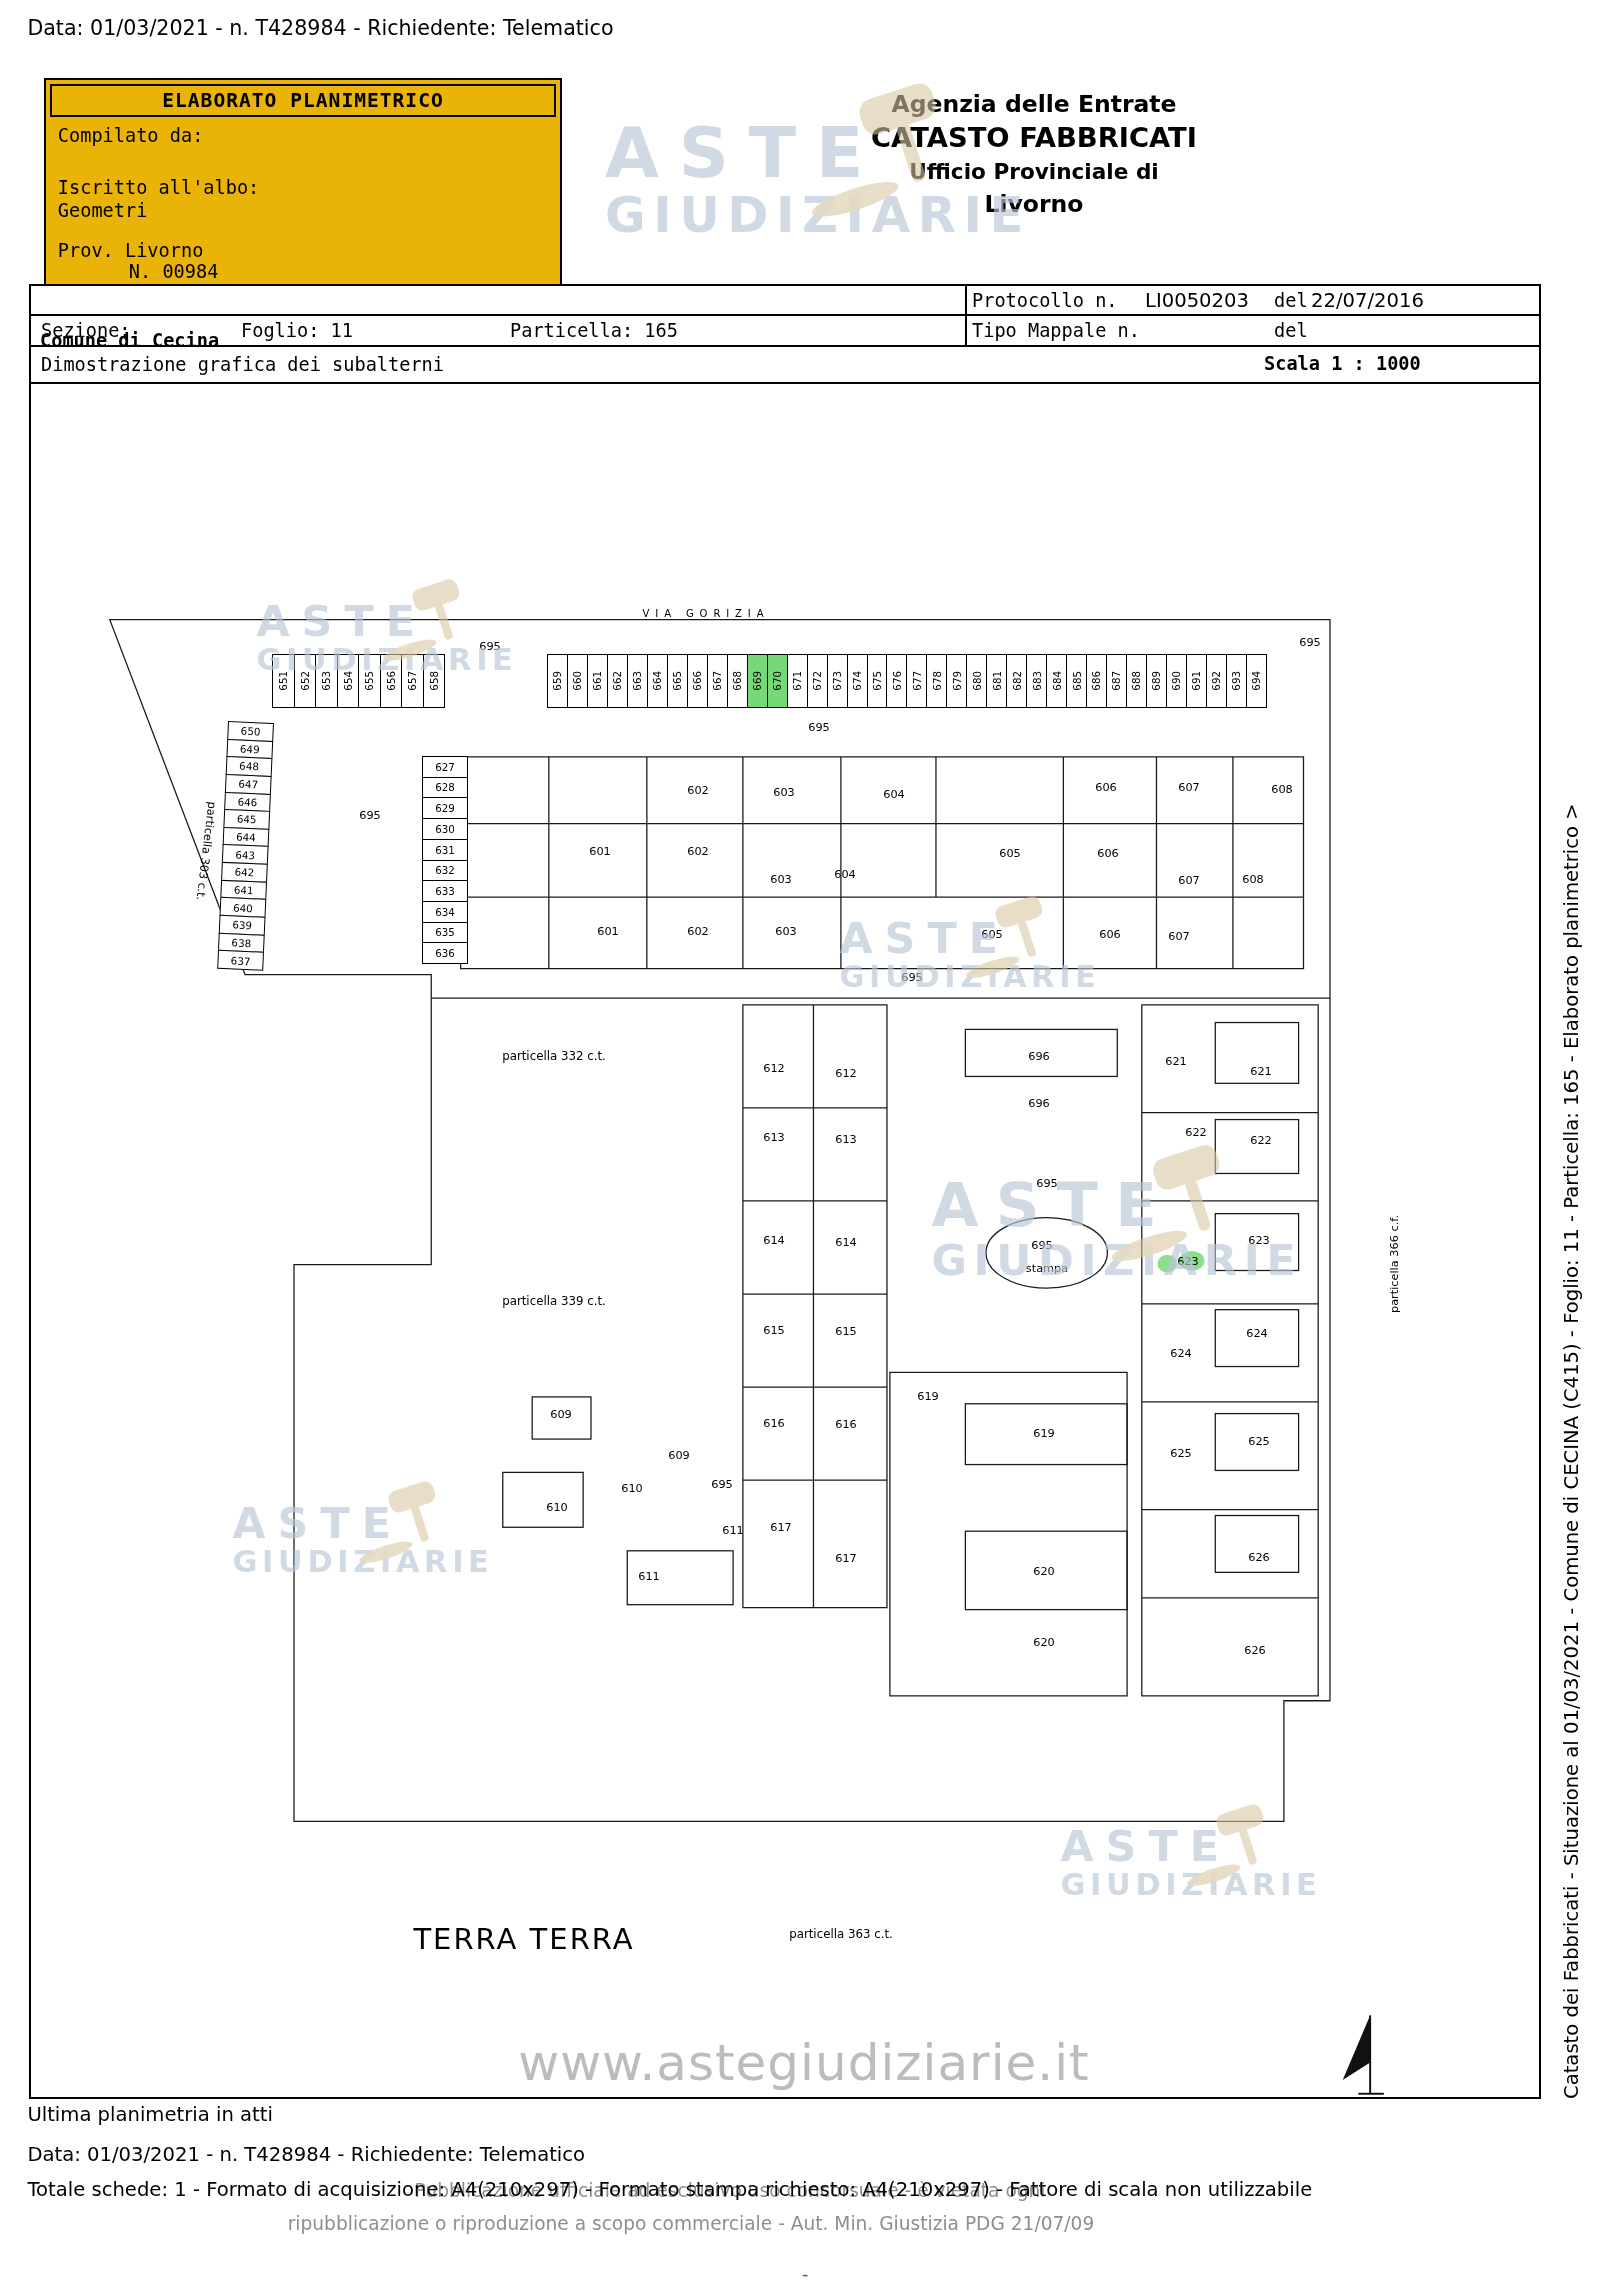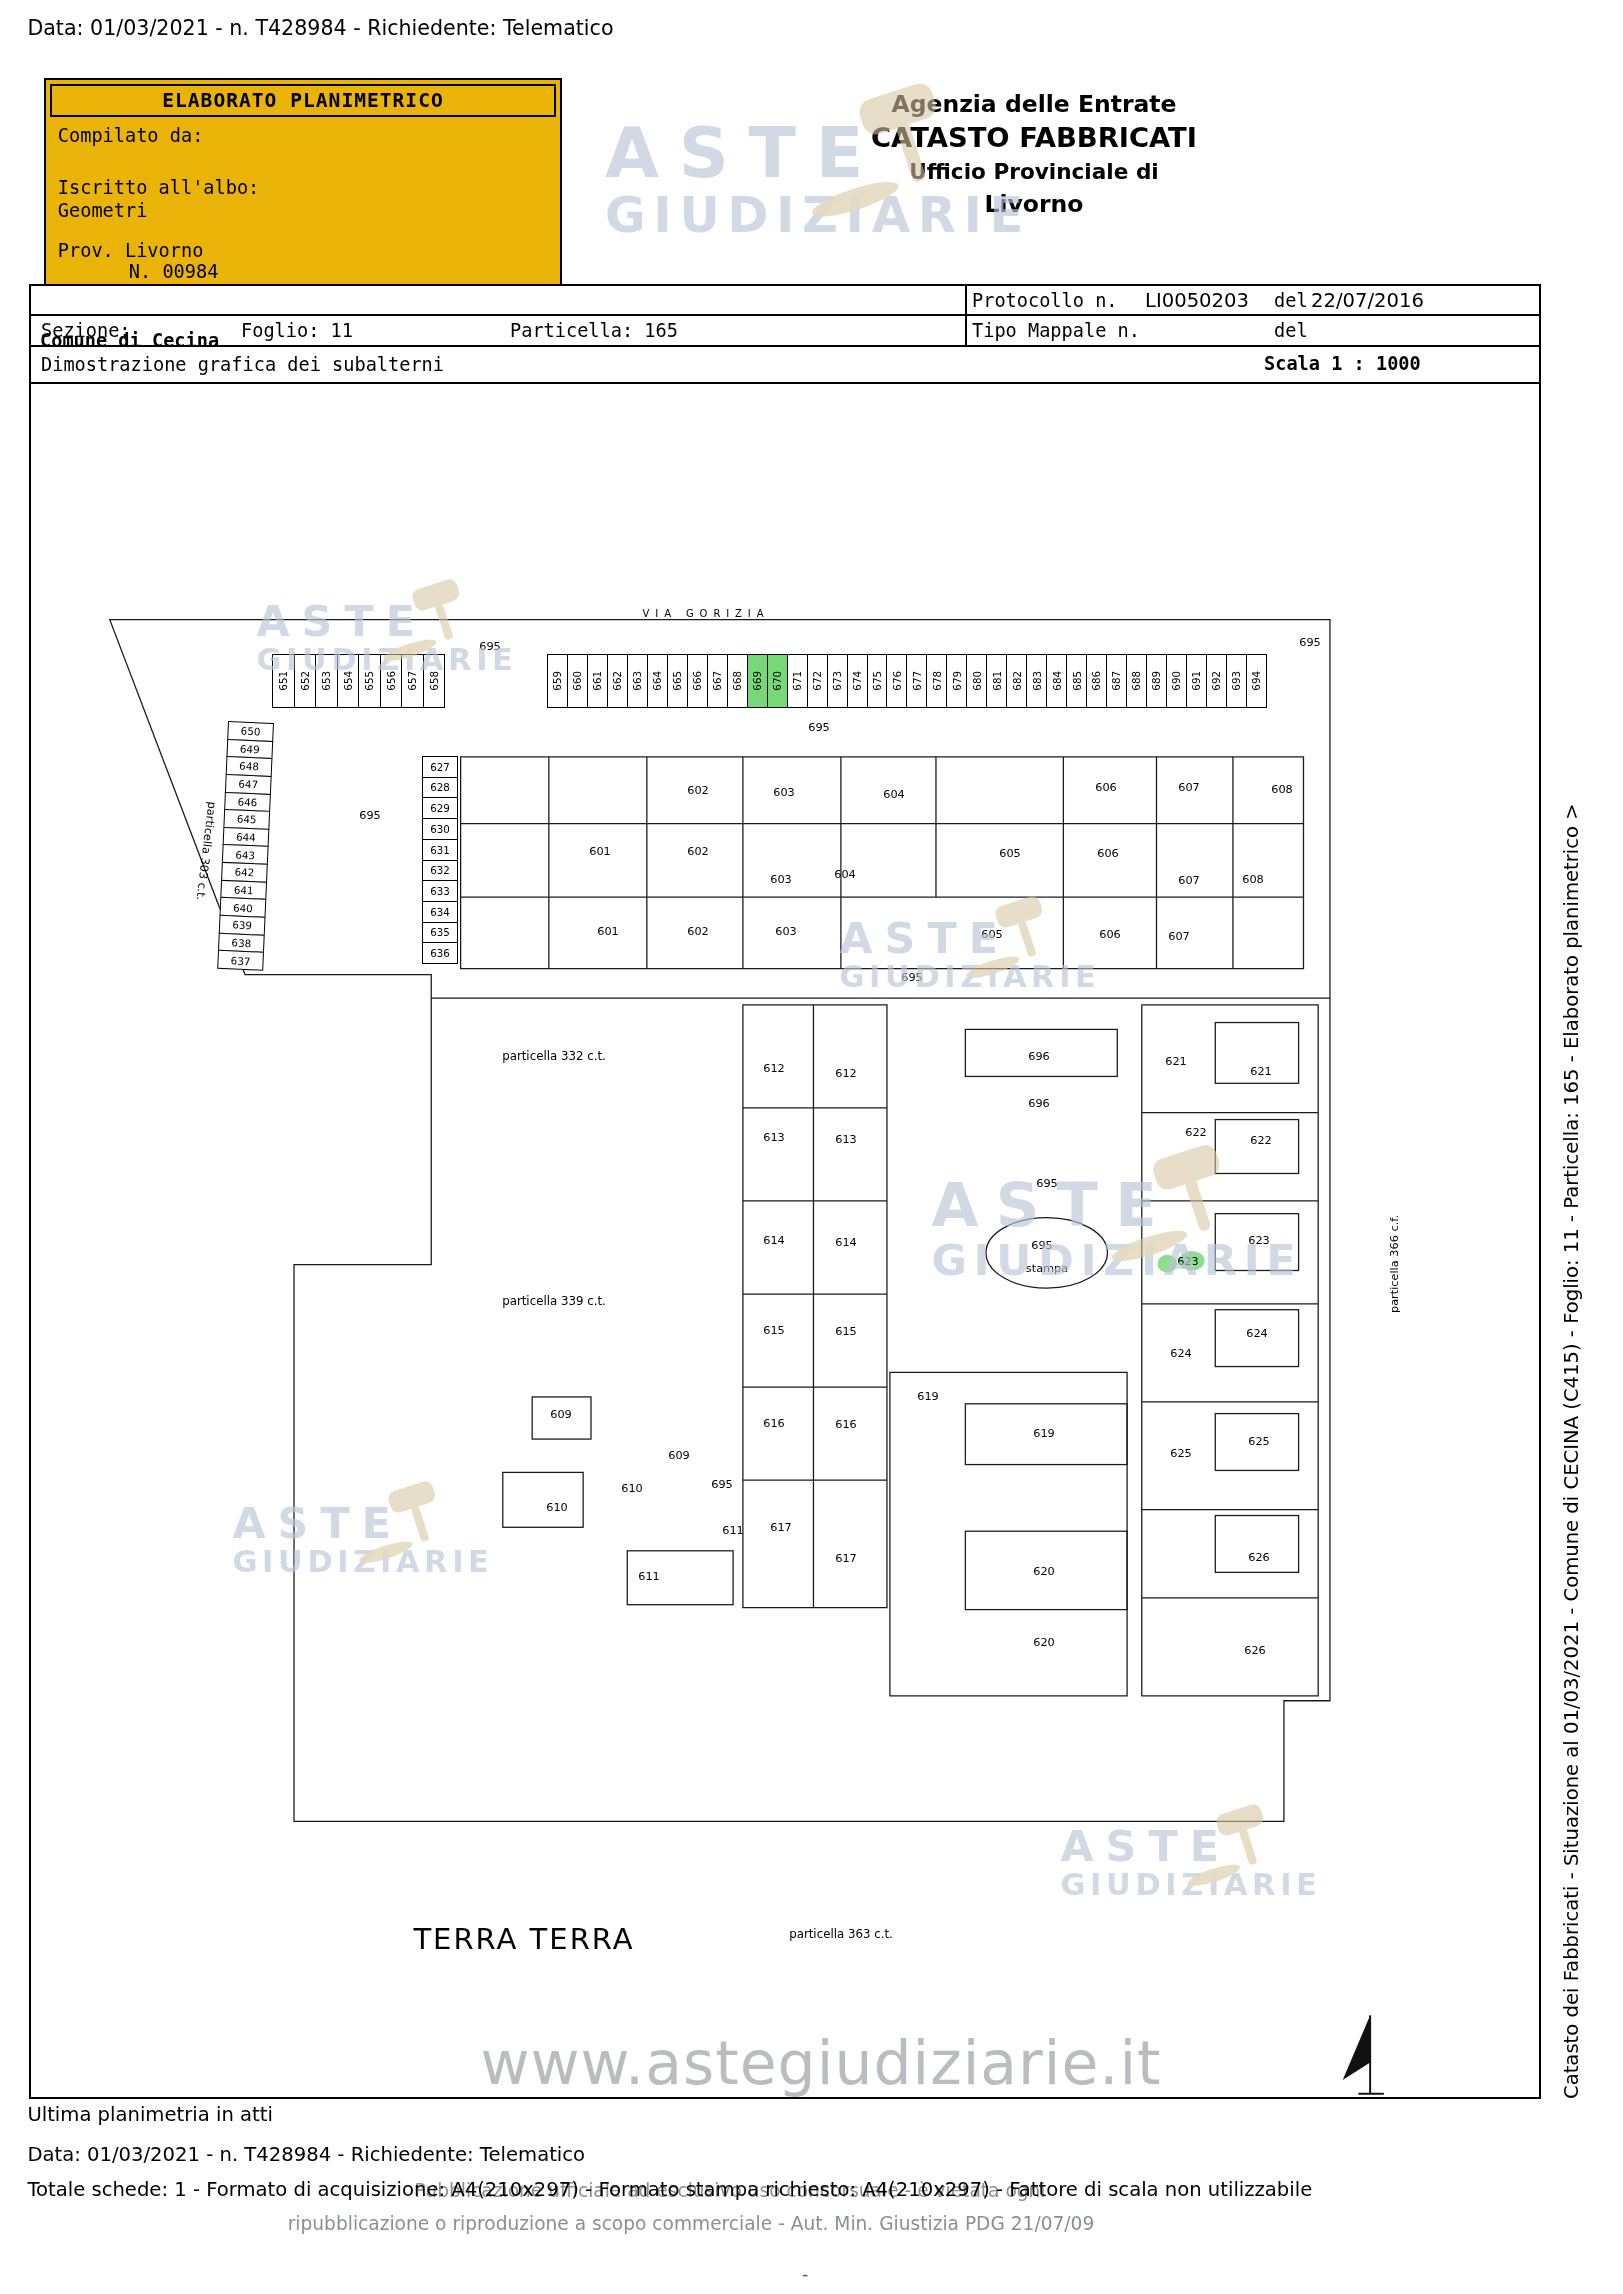--- a/index.html
+++ b/index.html
@@ -50,43 +50,43 @@
   .strip .cell{flex:1;border:1px solid #000;display:flex;align-items:center;justify-content:center;background:#fff;box-sizing:border-box;}
   .strip-h .cell + .cell{margin-left:-1px;}
   .strip-v{flex-direction:column;}
   .strip-v .cell + .cell{margin-top:-1px;}
   .strip .cell span{font-size:10.3px;line-height:1;}
   .strip-h .cell span{writing-mode:vertical-rl;transform:rotate(180deg);}
   .cell.hl{background:var(--green,#77d877);}
   .strip-a{left:272px;top:654px;width:173px;height:54px;}
   .strip-b{left:547px;top:654px;width:720px;height:54px;}
   .strip-diag{left:228px;top:722px;width:46px;height:248px;transform:rotate(2.5deg);transform-origin:50% 0;}
-  .strip-col{left:422px;top:756px;width:36px;height:208px;}
+  .strip-col{left:422px;top:756px;width:46px;height:208px;}
 
   .plabel{position:absolute;transform:translate(-50%,-50%);font-size:11.3px;white-space:nowrap;z-index:3;}
   .plabel.pt{font-size:11.8px;}
   .plabel.rot-up{transform:translate(-50%,-50%) rotate(-90deg);}
   .plabel.rot-down{transform:translate(-50%,-50%) rotate(97deg);}
   .street{position:absolute;left:706px;top:585px;transform:translate(-50%,-50%);
           font-size:10px;letter-spacing:5.9px;z-index:3;white-space:nowrap;margin-top:28px;}
   .piano{position:absolute;left:524px;top:1939px;transform:translate(-50%,-50%);
          font-size:29px;letter-spacing:2px;z-index:3;white-space:nowrap;}
 
   
   .sidebar{position:absolute;left:1560px;top:377px;height:1722px;width:33px;
            writing-mode:vertical-rl;transform:rotate(180deg);font-size:19.6px;z-index:3;white-space:nowrap;}
 
   
   #watermarks{position:absolute;left:0;top:0;width:100%;height:100%;pointer-events:none;z-index:4;}
   .wm{position:absolute;display:flex;flex-direction:column;align-items:flex-start;opacity:.65;}
   .wm .w1{font-weight:bold;font-size:45px;letter-spacing:12.7px;line-height:1;color:var(--wmblue,#b9c7d6);}
   .wm .w2{font-weight:bold;font-size:32px;letter-spacing:4.9px;line-height:1.15;color:var(--wmblue,#b9c7d6);}
   .wm svg{position:absolute;left:116px;top:-21.6px;}
-  .wm-url{position:absolute;left:821px;top:2063px;transform:translate(-50%,-50%);
-          font-size:60px;color:#9fa4a9;opacity:.72;letter-spacing:1px;z-index:4;white-space:nowrap;}
+  .wm-url{position:absolute;left:804px;top:2063px;transform:translate(-50%,-50%);
+          font-size:50px;color:#9fa4a9;opacity:.72;letter-spacing:1px;z-index:4;white-space:nowrap;}
 </style>
 </head>
 <body>
 
 <div class="page">
 
   <div class="top-data">Data: 01/03/2021 - n. T428984 - Richiedente: Telematico</div>
 
   <div class="elab-box">
     <div class="elab-title">ELABORATO PLANIMETRICO</div>

